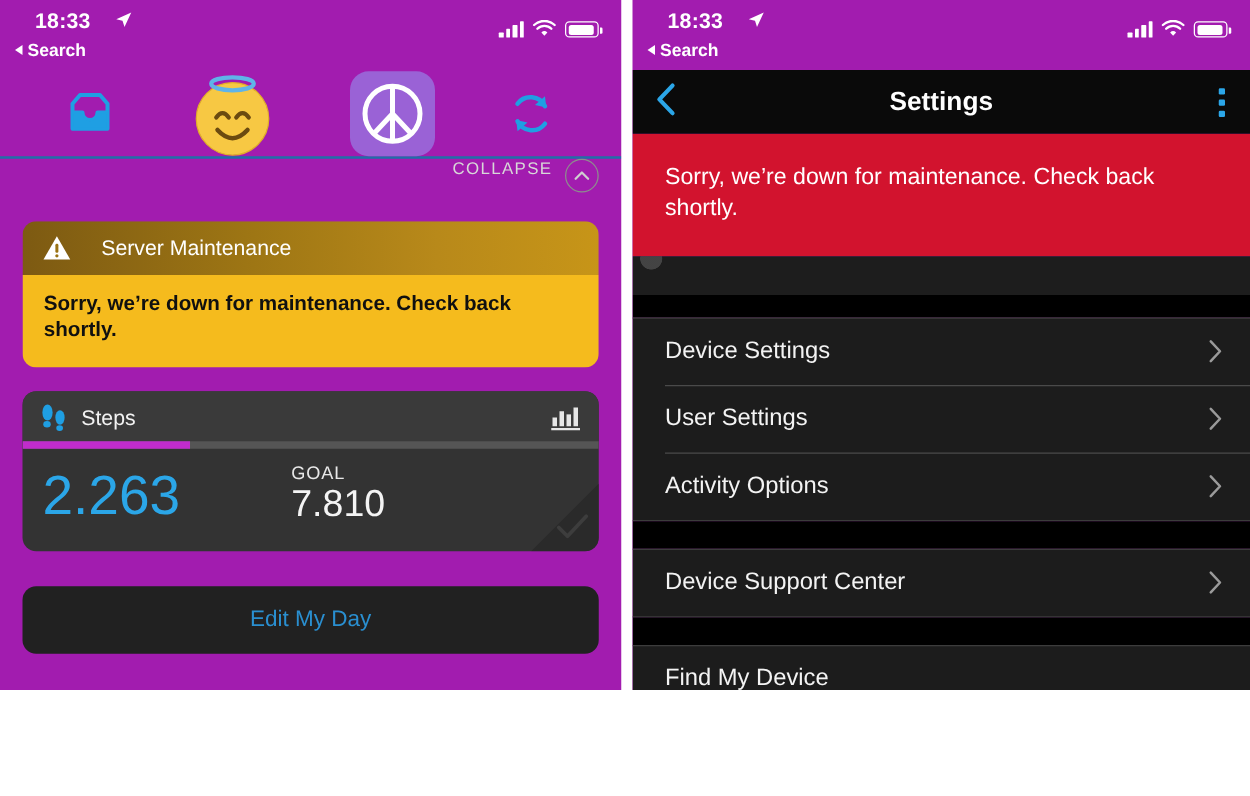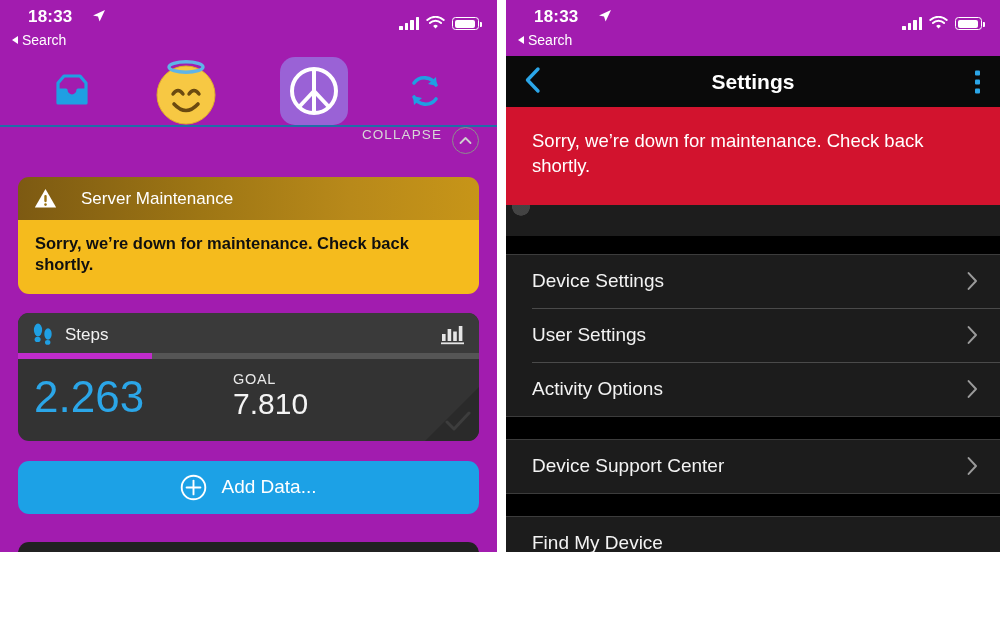--- a/index.html
+++ b/index.html
@@ -22,21 +22,21 @@
   .sb-time{
     position:absolute;left:28px;top:7px;
     font-size:17px;font-weight:bold;letter-spacing:.2px;
   }
   .sb-loc{
     position:absolute;left:92px;top:9px;
     width:14px;height:14px;
   }
   .sb-back{
     position:absolute;left:12px;top:32px;
-    font-size:14px;color:#fff;
+    font-size:14px;color:#fff;font-weight:bold;
   }
   .sb-back .tri{
     display:inline-block;
     width:0;height:0;
     border-top:4.5px solid transparent;
     border-bottom:4.5px solid transparent;
     border-right:6px solid #fff;
     margin-right:4px;
     vertical-align:1px;
   }
@@ -347,28 +347,20 @@
             <div class="goal-label">GOAL</div>
             <div class="goal-value">7.810</div>
           </div>
         </div>
         <div class="corner-check"></div>
         <svg class="corner-check-mark" width="26" height="22" viewBox="0 0 26 22">
           <path d="M2 11 L9 18 L24 2" fill="none" stroke="#3d3d3d" stroke-width="3" stroke-linecap="round" stroke-linejoin="round"></path>
         </svg>
       </div>
 
-      <div class="btn-primary">
-        <svg width="27" height="27" viewBox="0 0 27 27">
-          <circle cx="13.5" cy="13.5" r="11.8" fill="none" stroke="#fff" stroke-width="1.9"></circle>
-          <line x1="13.5" y1="6.6" x2="13.5" y2="20.4" stroke="#fff" stroke-width="1.9" stroke-linecap="round"></line>
-          <line x1="6.6" y1="13.5" x2="20.4" y2="13.5" stroke="#fff" stroke-width="1.9" stroke-linecap="round"></line>
-        </svg>
-        <span class="txt">Add Data...</span>
-      </div>
 
       <div class="btn-secondary">
         <span class="txt">Edit My Day</span>
       </div>
 
     </div>
   </div>
 
   <div class="gap"></div>
 

